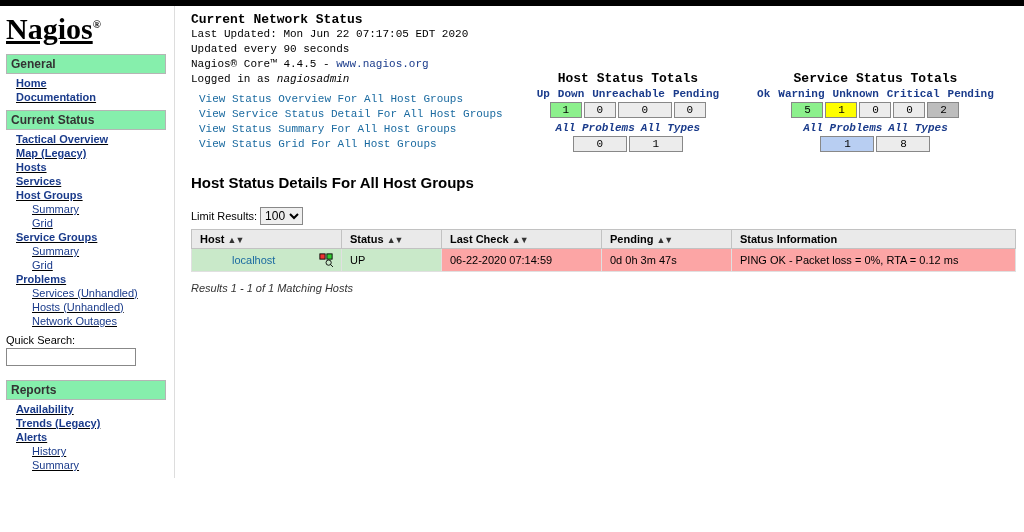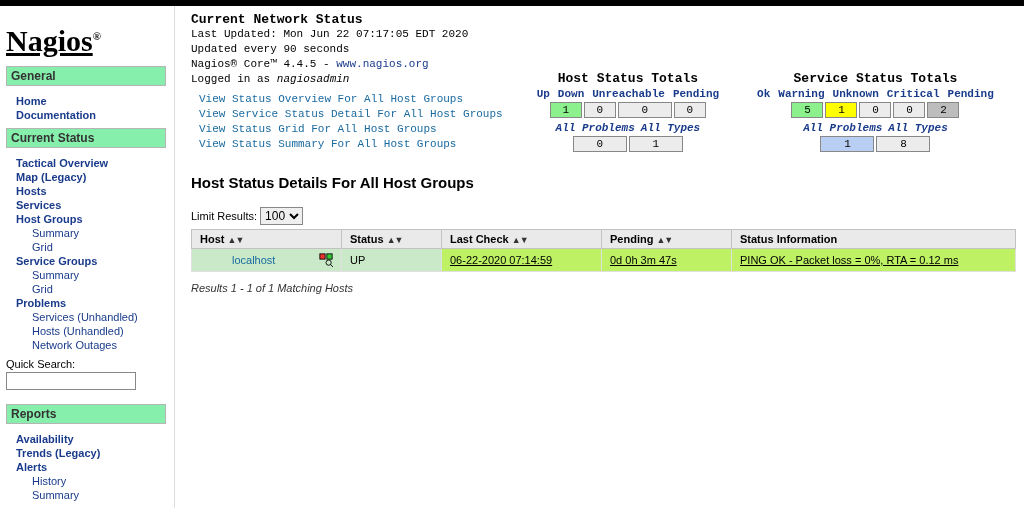--- a/index.html
+++ b/index.html
@@ -1,23 +1,23 @@
 <!DOCTYPE html>
 <html><head>
 <meta charset="utf-8">
 <style>
 * { box-sizing: border-box; margin: 0; padding: 0; }
 body { font-family: Verdana, Arial, sans-serif; font-size: 11px; color: #000; background: #fff; width: 1024px; }
 .topbar { background: #000; height: 6px; width: 100%; }
 .layout { display: flex; }
-.sidebar { width: 175px; padding: 18px 8px 0 6px; border-right: 1px solid #ddd; }
+.sidebar { width: 175px; padding: 6px 8px 0 6px; border-right: 1px solid #ddd; }
 .logo { font-family: Georgia, 'Times New Roman', serif; font-size: 30px; font-weight: bold; letter-spacing: 0px; margin-bottom: 8px; }
 .logo .n { text-decoration: underline; }
 .sideheader { background: #86efac; border: 1px solid #b5b5b5; padding: 2px 4px; font-weight: bold; font-size: 12px; margin: 2px 0; color: #333; }
-.navlist { margin: 8px 0 6px 10px; }
+.navlist { margin: 2px 0 6px 10px; text-decoration: underline; }
 .navlist a, .navlist span.txt { display: block; font-size: 11px; padding: 1px 0; text-decoration: none; color: #1a3b8b; font-weight: bold; }
 .navlist .sub { margin-left: 16px; font-weight: normal; }
 .navlist .plain { color: #000; font-weight: bold; }
 .navlabel { font-size: 11px; margin: 4px 0 2px 0; }
 .qs-input { width: 130px; border: 1px solid #888; font-size: 11px; padding: 2px; }
 .main { flex: 1; padding: 6px 8px 0 16px; }
 .toprow { display: flex; gap: 30px; align-items: flex-end; font-family: Liberation Mono, monospace; }
 .infobox { font-size: 11px; }
 .infobox .title { font-size: 13px; font-weight: bold; }
 .infobox .line { line-height: 1.35; }
@@ -36,21 +36,21 @@
 .subrow { display: flex; justify-content: center; gap: 6px; margin-top: 4px; }
 .subrow a { color: #1a3b8b; font-size: 11px; font-style: italic; text-decoration: none; font-weight: bold; }
 .subcount { display: flex; justify-content: center; gap: 2px; margin-top: 2px; }
 .pagetitle { text-align: left; font-weight: bold; font-size: 15px; margin: 22px 0 16px; }
 .limitrow { font-size: 11px; margin-bottom: 4px; }
 .limitrow select { font-size: 12px; border: 1px solid #888; }
 table.status { width: 100%; border-collapse: collapse; }
 table.status th { background: #eaeaea; border: 1px solid #c2c2c2; font-size: 11px; text-align: left; padding: 3px 8px; font-weight: bold; }
 table.status td { font-size: 11px; padding: 4px 8px; border: 1px solid #e0e0e0; }
 .row-up td { background: #c9e9c9; }
-.row-up td:nth-child(n+3) { background: #bef264; text-decoration: underline; }
+.row-up td:nth-child(n+3) { background: #fca5a5; }
 .hostcell { display: flex; justify-content: space-between; align-items: center; padding-left: 32px; }
 .hostcell a { color: #1a6aa0; text-decoration: none; }
 .sorticons { font-size: 9px; letter-spacing: -1px; color: #333; }
 .det-icon { display: inline-flex; width: 14px; height: 14px; }
 .pager { font-style: italic; font-size: 11px; margin-top: 10px; color: #333; }
 </style>
 </head>
 <body>
 
 <div class="topbar"></div>
@@ -100,22 +100,22 @@
     <div class="toprow">
       <div class="infobox">
         <div class="title">Current Network Status</div>
         <div class="line">Last Updated: Mon Jun 22 07:17:05 EDT 2020</div>
         <div class="line">Updated every 90 seconds</div>
         <div class="line"><span>Nagios® Core™ 4.4.5 - </span><a href="#">www.nagios.org</a></div>
         <div class="line"><span>Logged in as </span><i>nagiosadmin</i></div>
         <div class="linklist">
           <a href="#">View Status Overview For All Host Groups</a>
           <a href="#">View Service Status Detail For All Host Groups</a>
+          <a href="#">View Status Summary For All Host Groups</a>
           <a href="#">View Status Grid For All Host Groups</a>
-          <a href="#">View Status Summary For All Host Groups</a>
         </div>
       </div>
 
       <div class="totals">
         <div class="title">Host Status Totals</div>
         <div class="headerrow">
           <a href="#">Up</a>
           <a href="#">Down</a>
           <a href="#">Unreachable</a>
           <a href="#">Pending</a>

